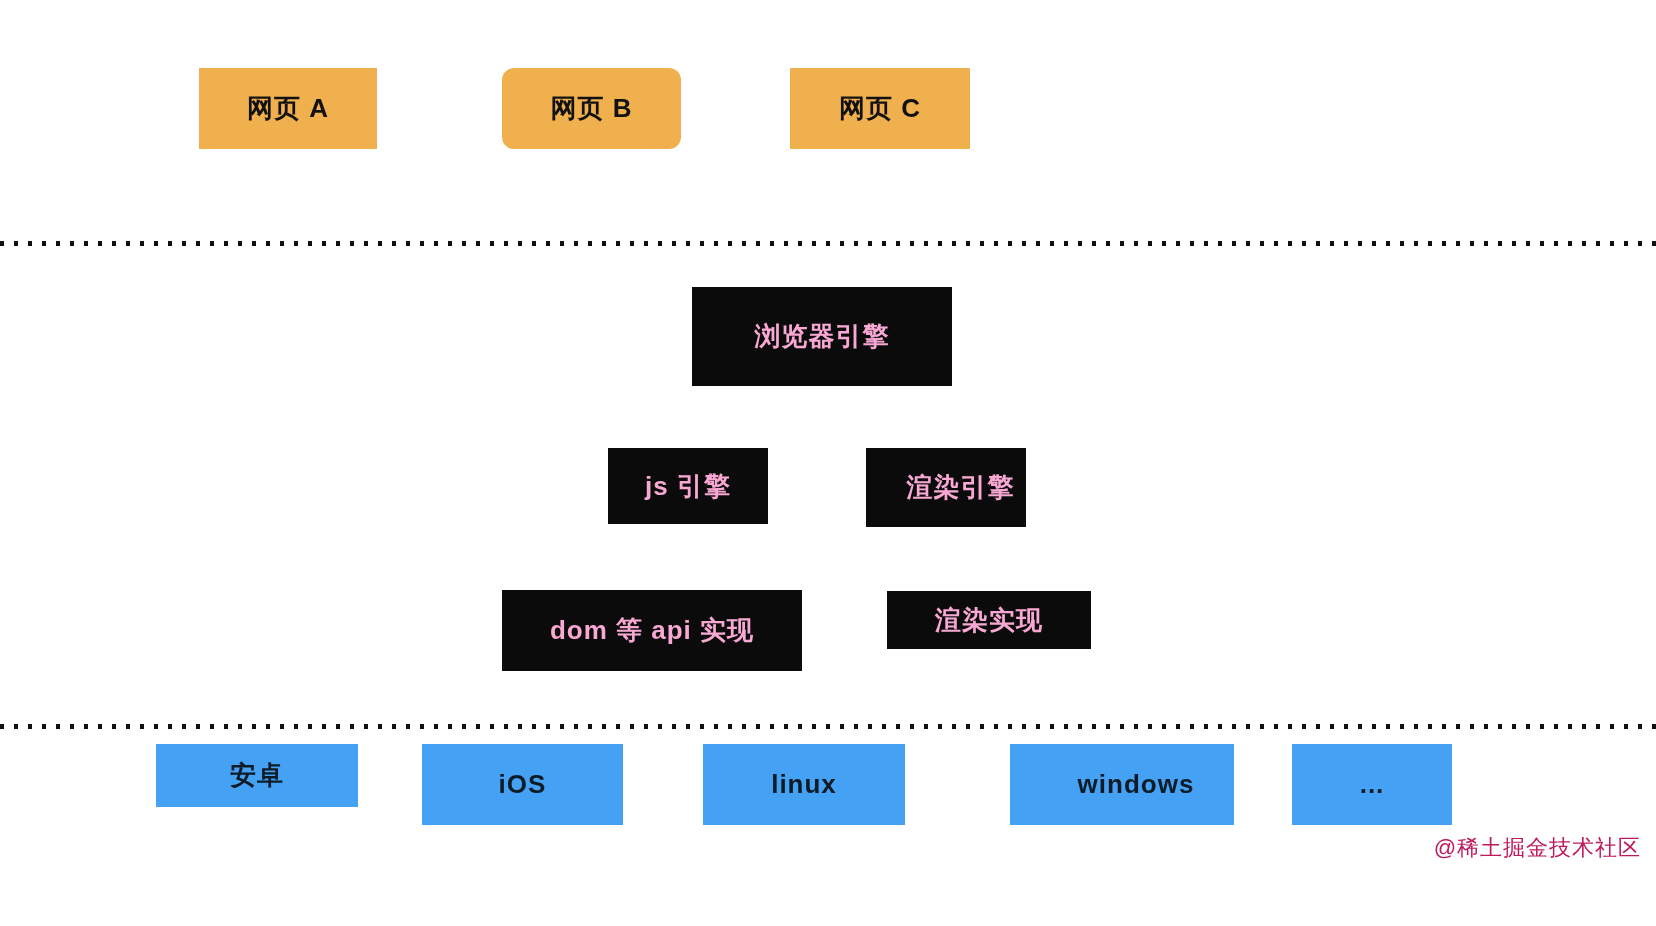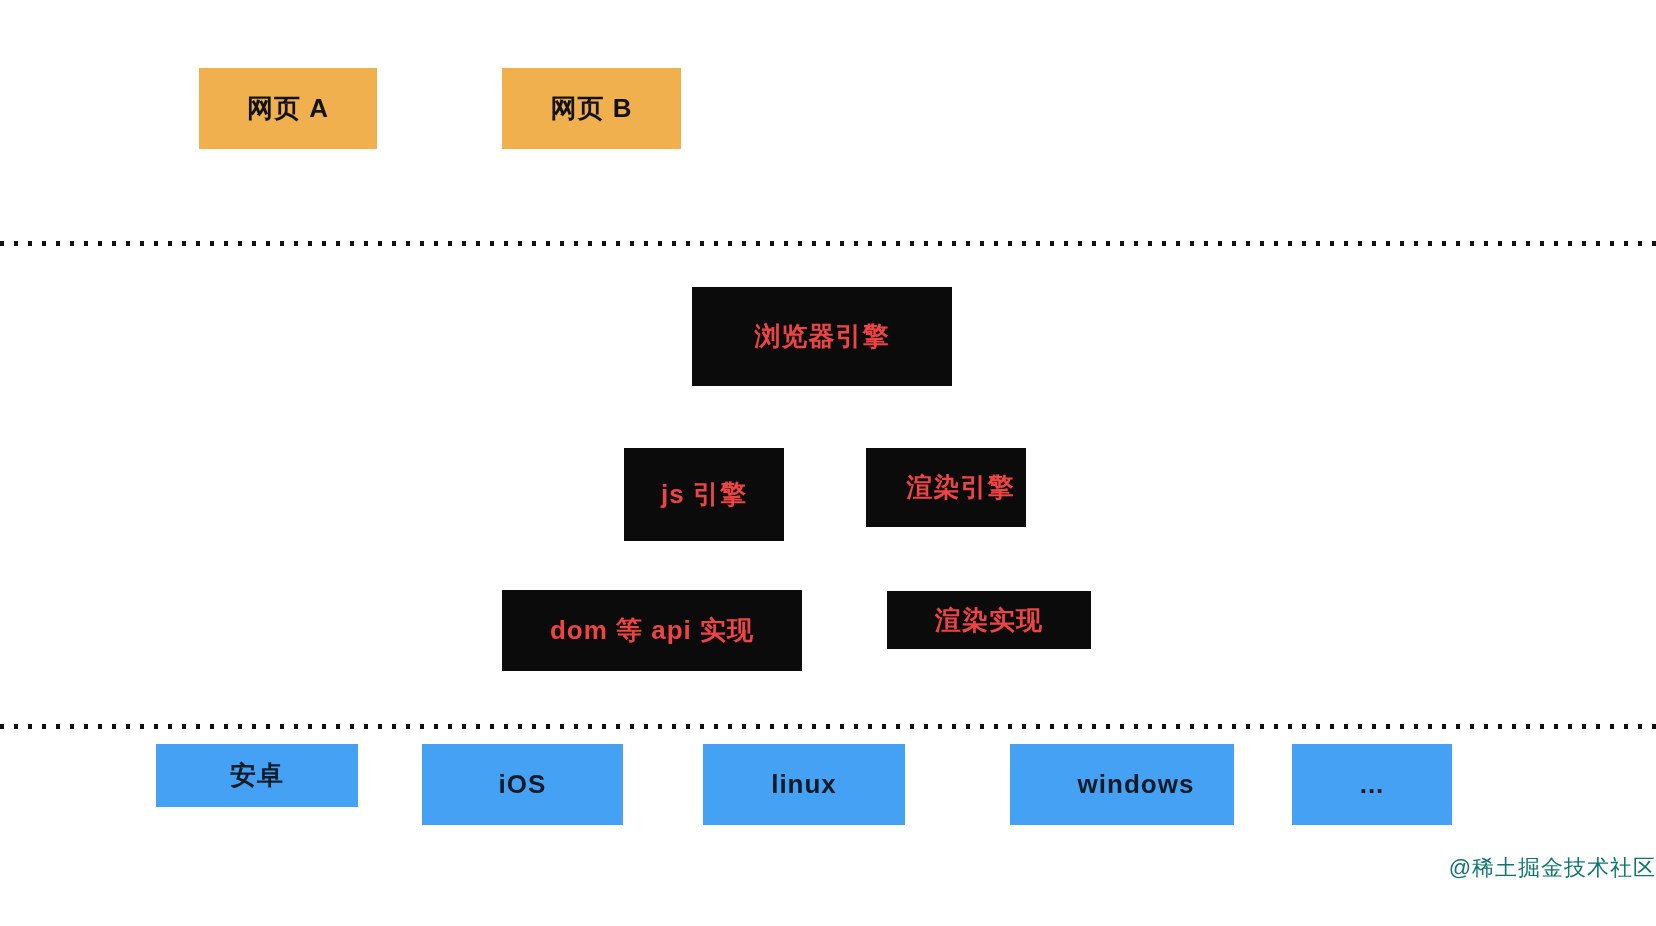--- a/index.html
+++ b/index.html
@@ -25,78 +25,78 @@
     letter-spacing: 1px;
     box-sizing: border-box;
     white-space: nowrap;
   }
   .web-box {
     background: #F1B04E;
     color: #111111;
   }
   .engine-box {
     background: #0B0B0B;
-    color: #ef4444;
+    color: #f9a8d4;
   }
   .os-box {
     background: #45A1F3;
     color: #0d1b26;
   }
   .dotted-divider {
     position: absolute;
     left: 0;
     width: 1656px;
     height: 5px;
     background-image: repeating-linear-gradient(
       to right,
       #111111 0px, #111111 4px,
       transparent 4px, transparent 14px
     );
   }
   .watermark {
     position: absolute;
-    right: 0;
+    right: 15px;
     top: 833px;
     font-size: 22px;
     font-weight: 400;
-    color: #0f766e;
+    color: #be185d;
     letter-spacing: 1px;
-    margin-top: 20px;
   }
 
   
   .web-a { left: 199px; top: 68px; width: 178px; height: 81px; }
-  .web-b { left: 502px; top: 68px; width: 179px; height: 81px; }
+  .web-b { left: 502px; top: 68px; width: 179px; height: 81px; border-radius: 12px; }
   .web-c { left: 790px; top: 68px; width: 180px; height: 81px; }
   .web-d { left: 1103px; top: 68px; width: 178px; height: 81px; }
 
   .divider-1 { top: 241px; }
   .divider-2 { top: 724px; }
 
   
   .browser-engine { left: 692px; top: 287px; width: 260px; height: 99px; }
-  .js-engine      { left: 608px; top: 448px; width: 160px; height: 93px; margin-left: 16px; }
+  .js-engine      { left: 608px; top: 448px; width: 160px; height: 76px; }
   .render-engine  { left: 866px; top: 448px; width: 160px; height: 79px; padding-left: 29px; }
   .dom-api-impl   { left: 502px; top: 590px; width: 300px; height: 81px; }
   .render-impl    { left: 887px; top: 591px; width: 204px; height: 58px; }
 
   
   .os-android { left: 156px;  top: 744px; width: 202px; height: 63px; font-family: Liberation Serif, serif; }
   .os-ios     { left: 422px;  top: 744px; width: 201px; height: 81px; }
   .os-linux   { left: 703px;  top: 744px; width: 202px; height: 81px; }
   .os-windows { left: 1010px; top: 744px; width: 224px; height: 81px; padding-left: 28px; }
   .os-more    { left: 1292px; top: 744px; width: 160px; height: 81px; }
 </style>
 </head>
 <body>
 
 <div class="stage">
 
   <div class="box web-box web-a">网页 A</div>
   <div class="box web-box web-b">网页 B</div>
+  <div class="box web-box web-c">网页 C</div>
 
   <div class="dotted-divider divider-1"></div>
 
   <div class="box engine-box browser-engine">浏览器引擎</div>
   <div class="box engine-box js-engine">js 引擎</div>
   <div class="box engine-box render-engine">渲染引擎</div>
   <div class="box engine-box dom-api-impl">dom 等 api 实现</div>
   <div class="box engine-box render-impl">渲染实现</div>
 
   <div class="dotted-divider divider-2"></div>

